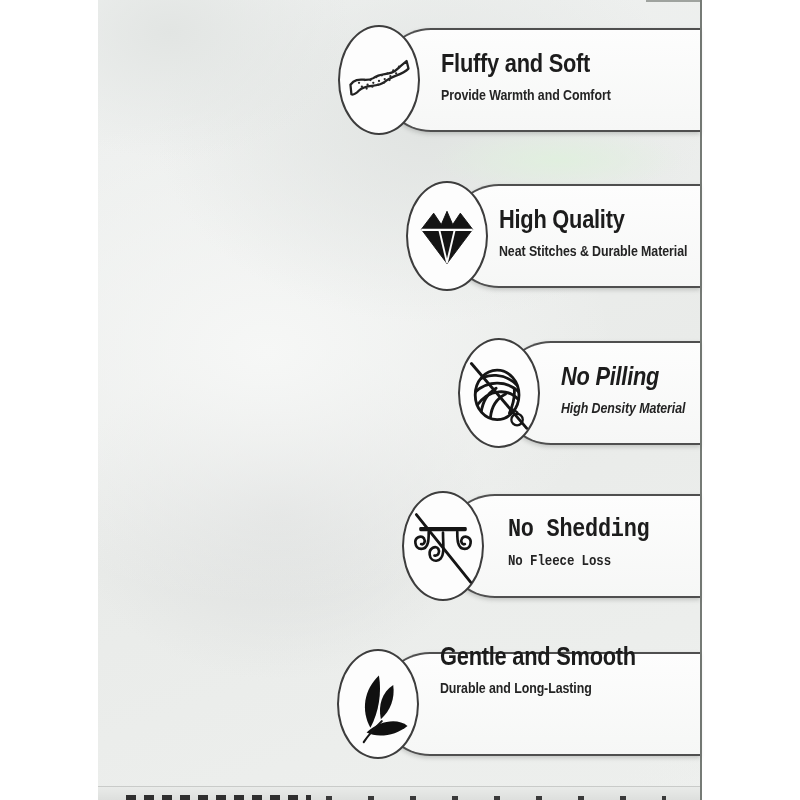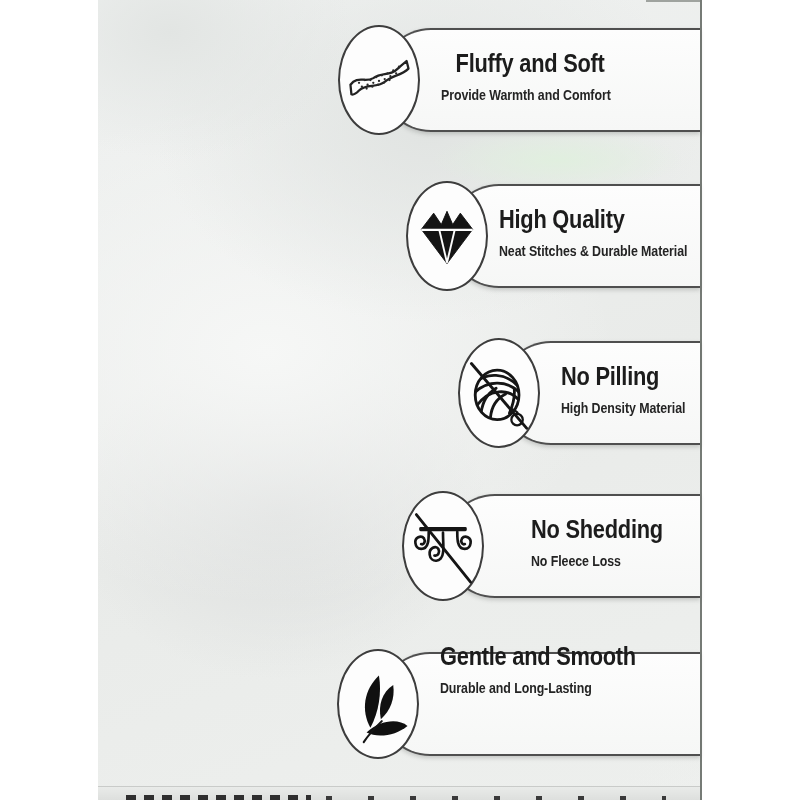--- a/index.html
+++ b/index.html
@@ -95,21 +95,21 @@
             <circle cx="53" cy="51" r="1.2"></circle>
             <circle cx="59" cy="48" r="1.2"></circle>
           <circle cx="28" cy="64" r="1.2"></circle>
             <circle cx="34" cy="62" r="1.2"></circle>
             <circle cx="40" cy="60" r="1.2"></circle>
             <circle cx="46" cy="58" r="1.2"></circle>
             <circle cx="52" cy="55" r="1.2"></circle>
         </g>
       </svg>
     </div>
-    <div class="ftext" style="left:441px;top:47px;text-align:center;">
+    <div class="ftext" style="left:441px;top:47px;">
       <div class="ftitle">Fluffy and Soft</div>
       <div class="fsub">Provide Warmth and Comfort</div>
     </div>
   </div>
 
   <div>
     <div class="pill" style="left:447px;top:184px;width:253px;"></div>
     <div class="badge" style="left:406px;top:181px;">
       <svg viewBox="0 0 82 110">
         <path d="M14,48 L27,31 L35,43 L41,29 L47,43 L55,31 L68,48 L41,84 Z" fill="#141414" stroke="#141414" stroke-width="1" stroke-linejoin="round"></path>
@@ -140,38 +140,38 @@
           <path d="M17,69 C30,50 52,49 63,64"></path>
           <path d="M22,76 C24,64 28,56 38,50"></path>
           <path d="M32,81 C33,69 38,61 48,56"></path>
           <path d="M52,76 C56,67 58,60 57,50"></path>
         </g>
         <path d="M54,72 Q60,74 61,77" class="ink" stroke-width="2.4"></path>
         <circle cx="60" cy="83" r="6" class="ink" stroke-width="2.4"></circle>
         <path d="M12,24 L70,92" class="ink" stroke-width="3"></path>
       </svg>
     </div>
-    <div class="ftext" style="left:561px;top:360px;">
+    <div class="ftext" style="left:561px;top:360px;font-style:italic;">
       <div class="ftitle">No Pilling</div>
       <div class="fsub">High Density Material</div>
     </div>
   </div>
 
   <div>
     <div class="pill" style="left:443px;top:494px;width:257px;"></div>
     <div class="badge" style="left:402px;top:491px;">
       <svg viewBox="0 0 82 110">
         <rect x="16" y="35" width="50" height="4.5" rx="1.5" fill="#151515"></rect>
         <path d="M26,40 C26,46 26,49 25,52 C23,60 13,60 12,52 C11,46 18,43 21,47 C23,50 21,54 18,53" class="ink" stroke-width="2.8"></path>
         <path d="M56,40 C56,46 56,49 57,52 C59,60 69,60 70,52 C71,46 64,43 61,47 C59,50 61,54 64,53" class="ink" stroke-width="2.8"></path>
         <path d="M41,41 C41,52 42,58 41,62 C40,73 28,73 27,64 C26,57 34,54 36,58 C38,61 36,66 32,65" class="ink" stroke-width="2.8"></path>
         <path d="M13,22 L70,93" class="ink" stroke-width="3"></path>
       </svg>
     </div>
-    <div class="ftext" style="left:531px;top:513px;">
+    <div class="ftext" style="left:508px;top:513px;font-family:Liberation Mono, monospace;">
       <div class="ftitle">No Shedding</div>
       <div class="fsub">No Fleece Loss</div>
     </div>
   </div>
 
   <div>
     <div class="pill" style="left:378px;top:652px;width:322px;"></div>
     <div class="badge" style="left:337px;top:649px;">
       <svg viewBox="0 0 82 110">
         <path d="M33,80 C23,62 26,40 42,25 C45,43 42,63 33,80 Z" fill="#101010"></path>

